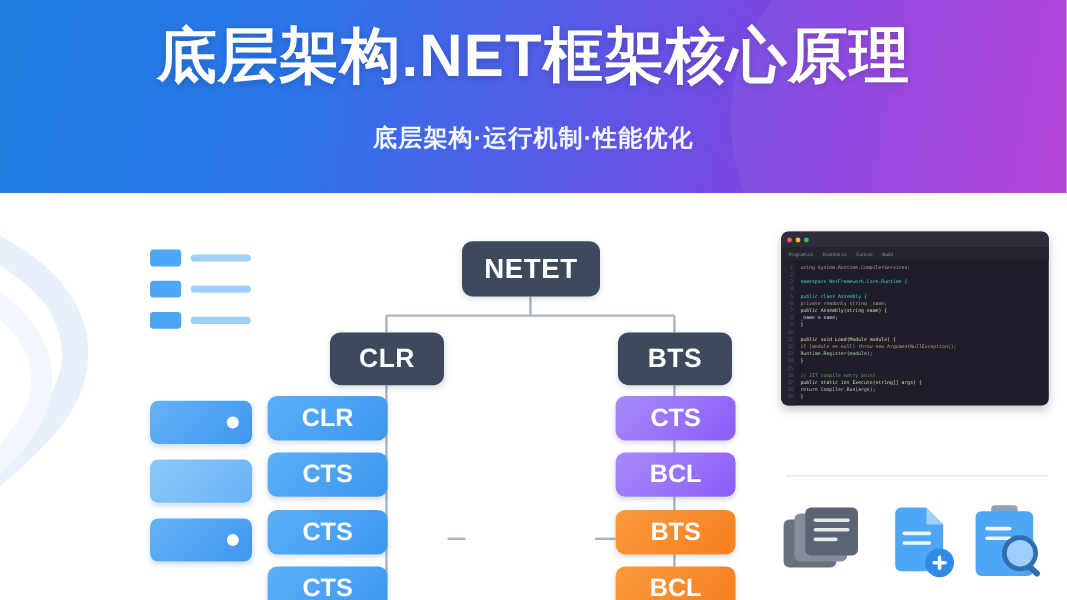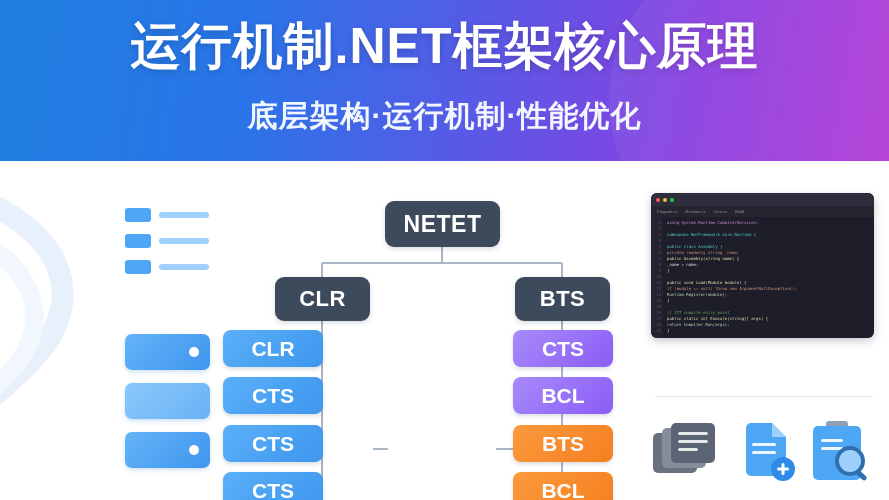--- a/index.html
+++ b/index.html
@@ -50,21 +50,21 @@
     line-height: 64px;
     text-shadow: 0 2px 6px rgba(0,0,0,0.18);
     white-space: nowrap;
   }
   .banner-sub {
     position: absolute;
     left: 0; top: 96px;
     width: 889px;
     text-align: center;
     color: #f2f6ff;
-    font-size: 30px;
+    font-size: 20px;
     font-weight: bold;
     line-height: 40px;
     letter-spacing: 1px;
     white-space: nowrap;
   }
 
   
   .body-area {
     position: absolute;
     left: 0; top: 161px;
@@ -285,21 +285,21 @@
   .ic {
     position: absolute;
   }
 </style>
 </head>
 <body>
 
 <div class="page">
 
   <div class="banner">
-    <div class="banner-title">运行机制.NET框架核心原理</div>
+    <div class="banner-title">底层架构.NET框架核心原理</div>
     <div class="banner-sub">底层架构·运行机制·性能优化</div>
   </div>
 
   <div class="body-area">
 
     <svg class="swirl" viewBox="0 0 260 330">
       <path d="M10,10 C150,40 180,120 130,180 C90,230 30,250 20,320" fill="none" stroke="#e8f1fb" stroke-width="22"></path>
       <path d="M-10,40 C120,70 150,140 105,195 C70,240 15,260 5,330" fill="none" stroke="#f1f7fd" stroke-width="18"></path>
     </svg>
 

